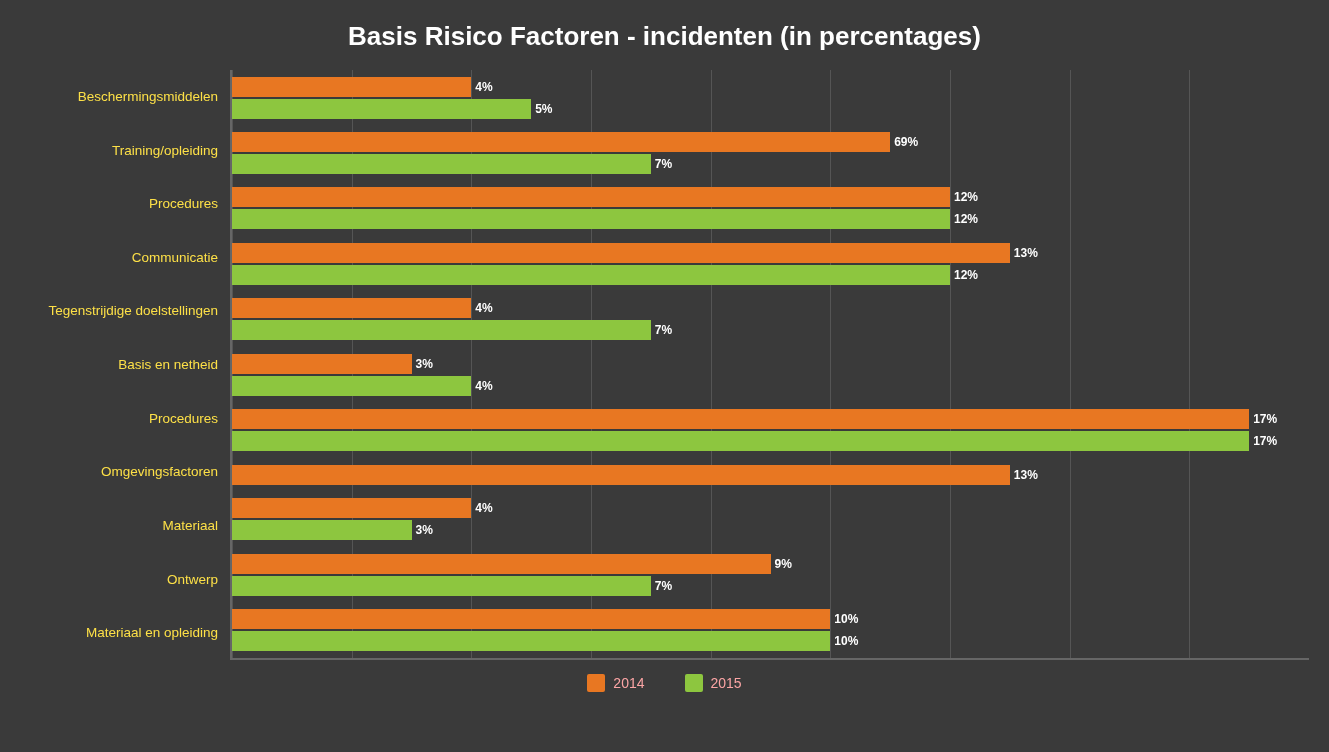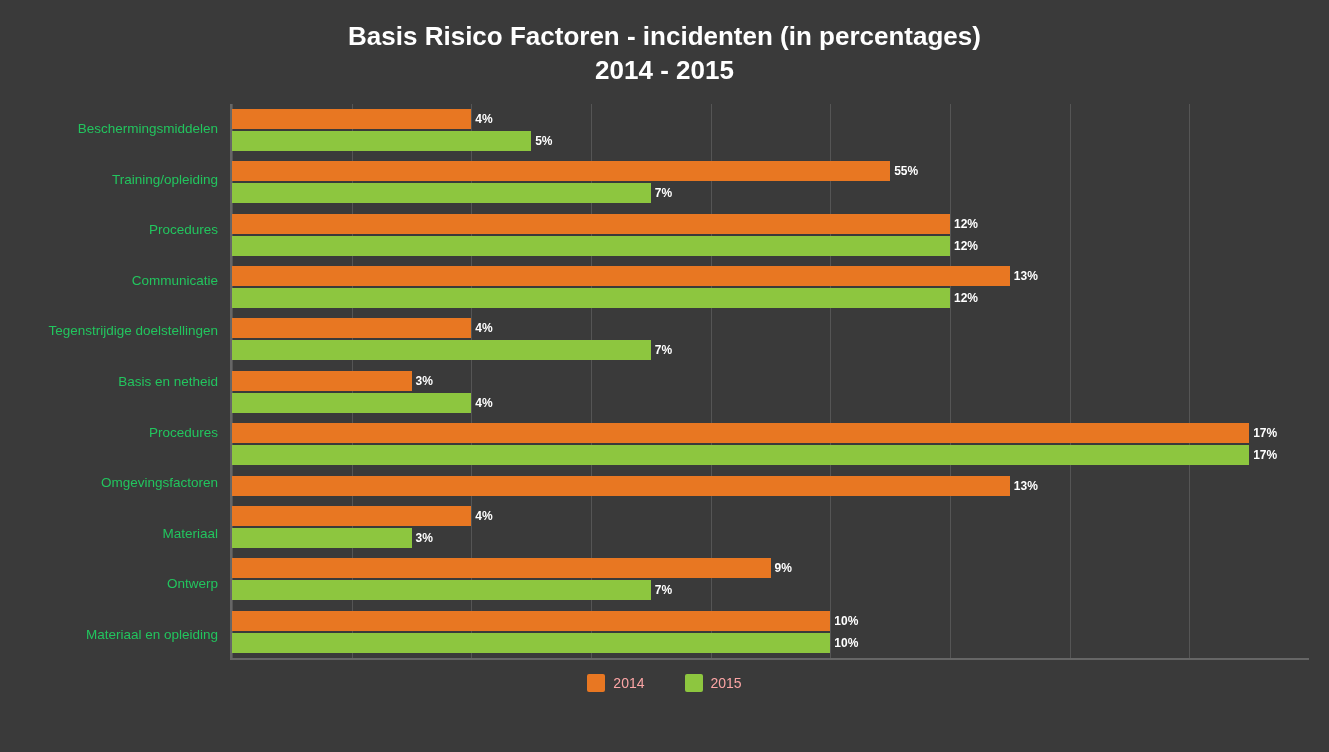--- a/index.html
+++ b/index.html
@@ -38,21 +38,21 @@
       display: flex;
       flex-direction: column;
       justify-content: space-around;
       align-items: flex-end;
       padding-right: 12px;
       min-width: 210px;
       flex-shrink: 0;
     }
     .y-label {
       font-size: 13.5px;
-      color: #22c55e;
+      color: #fde047;
       text-align: right;
       line-height: 1;
     }
     .bars-area {
       flex: 1;
       display: flex;
       flex-direction: column;
       justify-content: space-around;
       border-left: 2px solid #666;
       border-bottom: 2px solid #666;
@@ -122,21 +122,20 @@
       height: 18px;
       border-radius: 2px;
     }
   </style>
 </head>
 <body>
 
 <div class="chart-container">
   <div class="chart-title">
     <div>Basis Risico Factoren - incidenten (in percentages)</div>
-    <div>2014 - 2015</div>
   </div>
   <div class="chart-body">
     <div class="y-labels" id="y-labels">
         <div class="y-label">Beschermingsmiddelen</div>
         <div class="y-label">Training/opleiding</div>
         <div class="y-label">Procedures</div>
         <div class="y-label">Communicatie</div>
         <div class="y-label">Tegenstrijdige doelstellingen</div>
         <div class="y-label">Basis en netheid</div>
         <div class="y-label">Procedures</div>
@@ -163,21 +162,21 @@
             <span class="bar-label">4%</span>
           </div>
           <div class="bar-row">
             <div class="bar bar-green" style="width: 27.7778%;"></div>
             <span class="bar-label">5%</span>
           </div>
         </div>
         <div class="row-pair">
           <div class="bar-row">
             <div class="bar bar-orange" style="width: 61.1111%;"></div>
-            <span class="bar-label">55%</span>
+            <span class="bar-label">69%</span>
           </div>
           <div class="bar-row">
             <div class="bar bar-green" style="width: 38.8889%;"></div>
             <span class="bar-label">7%</span>
           </div>
         </div>
         <div class="row-pair">
           <div class="bar-row">
             <div class="bar bar-orange" style="width: 66.6667%;"></div>
             <span class="bar-label">12%</span>

